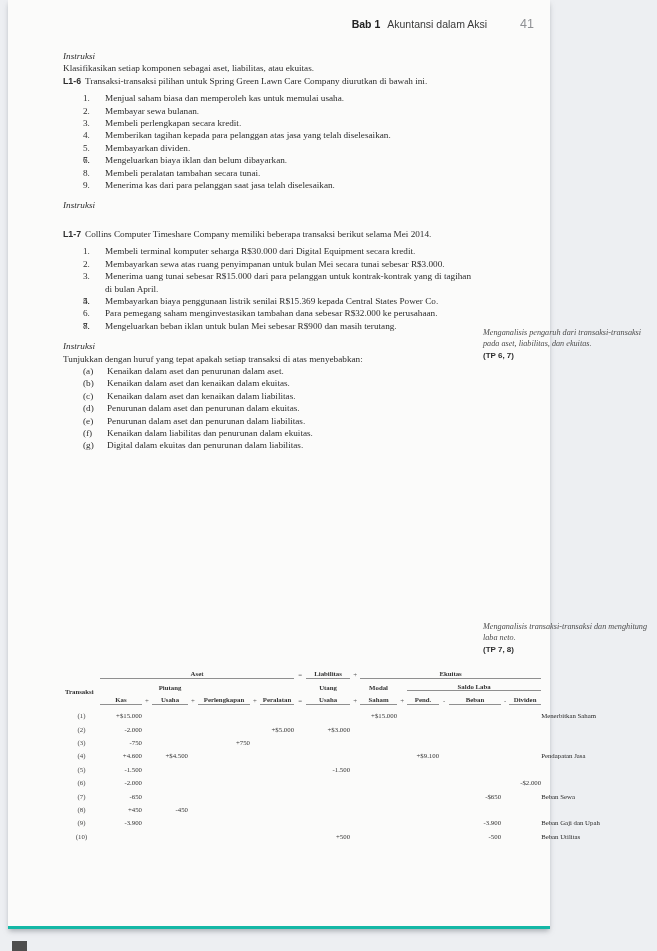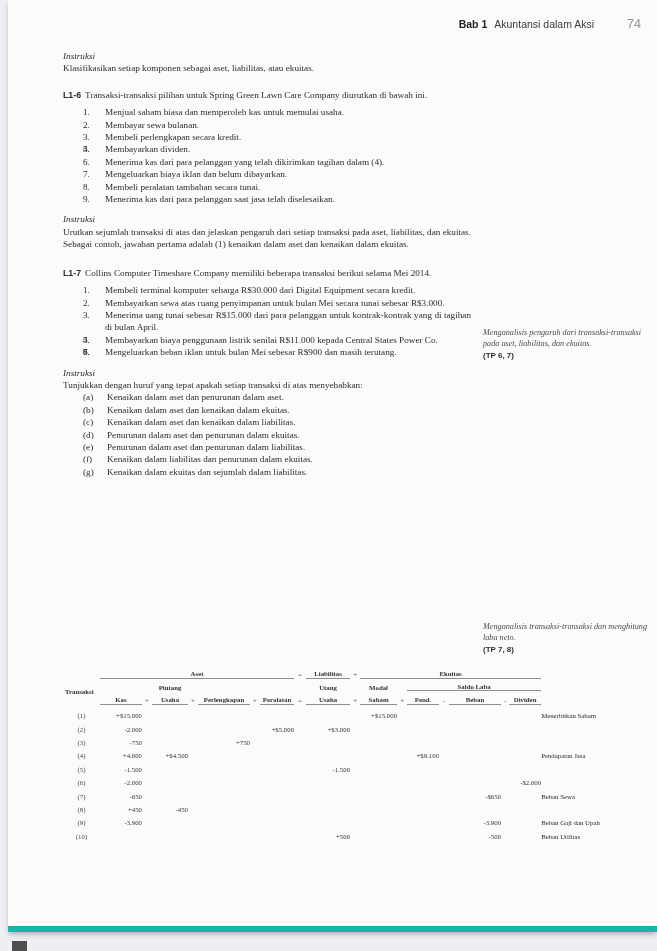--- a/index.html
+++ b/index.html
@@ -3,23 +3,23 @@
 <meta charset="utf-8">
 <style>
   html,body{margin:0;padding:0;}
   body{
     width:657px;height:951px;position:relative;overflow:hidden;
     background:#edeff2;
     font-family:"Liberation Serif", serif;
     color:#2d2d2d;
   }
   .page{
-    position:absolute;left:8px;top:0;width:649px;height:926px;
+    position:absolute;left:8px;top:0;width:542px;height:926px;
     background:#fbfbfa;
-    border-bottom:6px solid #14b8a6;
+    border-bottom:3px solid #14b8a6;
     box-shadow:0 3px 5px -1px rgba(110,115,122,0.55);
   }
   .corner-mark{
     position:absolute;left:12px;top:941px;width:15px;height:10px;
     background:#4e4e4e;
   }
   
   .runhead{
     position:absolute;top:17px;right:16px;
     font-family:"Liberation Sans", sans-serif;font-size:10.5px;color:#3a3a3a;
@@ -27,21 +27,21 @@
   }
   .runhead .chap{font-weight:bold;color:#222;}
   .runhead .pageno{color:#8f9194;font-size:12.5px;margin-left:26px;}
   
   .content{
     position:absolute;left:55px;top:0;width:408px;
     padding-top:50px;
     font-size:9.2px;line-height:12.4px;text-align:justify;
   }
   .instr-label{font-weight:normal;font-style:italic;}
-  .sec-head{margin-top:14px;}
+  .sec-head{}
   .code{font-family:"Liberation Sans", sans-serif;font-weight:bold;font-size:8.8px;margin-right:4px;}
   .numlist{margin-top:5px;}
   .numlist .li{position:relative;padding-left:42px;}
   .numlist .li .n{position:absolute;left:20px;width:18px;text-align:left;}
   .ltrlist .li{position:relative;padding-left:44px;text-align:left;}
   .ltrlist .li .n{position:absolute;left:20px;width:20px;}
   .gap8{margin-top:8px;}
   .gap16{margin-top:16px;}
   
   .margin-note{
@@ -77,75 +77,74 @@
   tbody.rows tr:first-child td{padding-top:4px;}
 </style>
 </head>
 <body>
 
 <div class="page">
 
   <div class="runhead">
     <span class="chap">Bab 1</span>
     <span class="title">Akuntansi dalam Aksi</span>
-    <span class="pageno">74</span>
+    <span class="pageno">41</span>
   </div>
 
   <div class="content">
 
     <div>
       <div class="instr-label">Instruksi</div>
       <div>Klasifikasikan setiap komponen sebagai aset, liabilitas, atau ekuitas.</div>
     </div>
 
     <div class="sec-head">
       <span class="code">L1-6</span><span>Transaksi-transaksi pilihan untuk Spring Green Lawn Care Company diurutkan di bawah ini.</span>
     </div>
     <div class="numlist">
       <div class="li"><span class="n">1.</span><span>Menjual saham biasa dan memperoleh kas untuk memulai usaha.</span></div>
       <div class="li"><span class="n">2.</span><span>Membayar sewa bulanan.</span></div>
       <div class="li"><span class="n">3.</span><span>Membeli perlengkapan secara kredit.</span></div>
-      <div class="li"><span class="n">4.</span></div>
+      <div class="li"><span class="n">4.</span><span>Memberikan tagihan kepada para pelanggan atas jasa yang telah diselesaikan.</span></div>
       <div class="li"><span class="n">5.</span><span>Membayarkan dividen.</span></div>
-      <div class="li"><span class="n">6.</span><span>Menerima kas dari para pelanggan yang telah dikirimkan tagihan dalam (4).</span></div>
+      <div class="li"><span class="n">6.</span></div>
       <div class="li"><span class="n">7.</span><span>Mengeluarkan biaya iklan dan belum dibayarkan.</span></div>
       <div class="li"><span class="n">8.</span><span>Membeli peralatan tambahan secara tunai.</span></div>
       <div class="li"><span class="n">9.</span><span>Menerima kas dari para pelanggan saat jasa telah diselesaikan.</span></div>
     </div>
 
     <div class="gap8">
       <div class="instr-label">Instruksi</div>
-      <div>Urutkan sejumlah transaksi di atas dan jelaskan pengaruh dari setiap transaksi pada aset, liabilitas, dan ekuitas. Sebagai contoh, jawaban pertama adalah (1) kenaikan dalam aset dan kenaikan dalam ekuitas.</div>
     </div>
 
     <div class="gap16">
       <span class="code">L1-7</span><span>Collins Computer Timeshare Company memiliki beberapa transaksi berikut selama Mei 2014.</span>
     </div>
     <div class="numlist">
       <div class="li"><span class="n">1.</span><span>Membeli terminal komputer seharga R$30.000 dari Digital Equipment secara kredit.</span></div>
       <div class="li"><span class="n">2.</span><span>Membayarkan sewa atas ruang penyimpanan untuk bulan Mei secara tunai sebesar R$3.000.</span></div>
       <div class="li"><span class="n">3.</span><span>Menerima uang tunai sebesar R$15.000 dari para pelanggan untuk kontrak-kontrak yang di tagihan di bulan April.</span></div>
       <div class="li"><span class="n">4.</span></div>
-      <div class="li"><span class="n">5.</span><span>Membayarkan biaya penggunaan listrik senilai R$11.000 kepada Central States Power Co.</span></div>
-      <div class="li"><span class="n">6.</span></div>
+      <div class="li"><span class="n">5.</span><span>Membayarkan biaya penggunaan listrik senilai R$15.369 kepada Central States Power Co.</span></div>
+      <div class="li"><span class="n">6.</span><span>Para pemegang saham menginvestasikan tambahan dana sebesar R$32.000 ke perusahaan.</span></div>
       <div class="li"><span class="n">7.</span></div>
       <div class="li"><span class="n">8.</span><span>Mengeluarkan beban iklan untuk bulan Mei sebesar R$900 dan masih terutang.</span></div>
     </div>
 
     <div class="gap8">
       <div class="instr-label">Instruksi</div>
       <div>Tunjukkan dengan huruf yang tepat apakah setiap transaksi di atas menyebabkan:</div>
       <div class="ltrlist">
         <div class="li"><span class="n">(a)</span><span>Kenaikan dalam aset dan penurunan dalam aset.</span></div>
         <div class="li"><span class="n">(b)</span><span>Kenaikan dalam aset dan kenaikan dalam ekuitas.</span></div>
         <div class="li"><span class="n">(c)</span><span>Kenaikan dalam aset dan kenaikan dalam liabilitas.</span></div>
         <div class="li"><span class="n">(d)</span><span>Penurunan dalam aset dan penurunan dalam ekuitas.</span></div>
         <div class="li"><span class="n">(e)</span><span>Penurunan dalam aset dan penurunan dalam liabilitas.</span></div>
         <div class="li"><span class="n">(f)</span><span>Kenaikan dalam liabilitas dan penurunan dalam ekuitas.</span></div>
-        <div class="li"><span class="n">(g)</span><span>Kenaikan dalam ekuitas dan sejumlah dalam liabilitas.</span></div>
+        <div class="li"><span class="n">(g)</span><span>Digital dalam ekuitas dan penurunan dalam liabilitas.</span></div>
       </div>
     </div>
 
 
   </div>
 
   <div class="margin-note mn-l17">
     <div>Menganalisis pengaruh dari transaksi-transaksi pada aset, liabilitas, dan ekuitas.</div>
     <div class="tp">(TP 6, 7)</div>
   </div>

